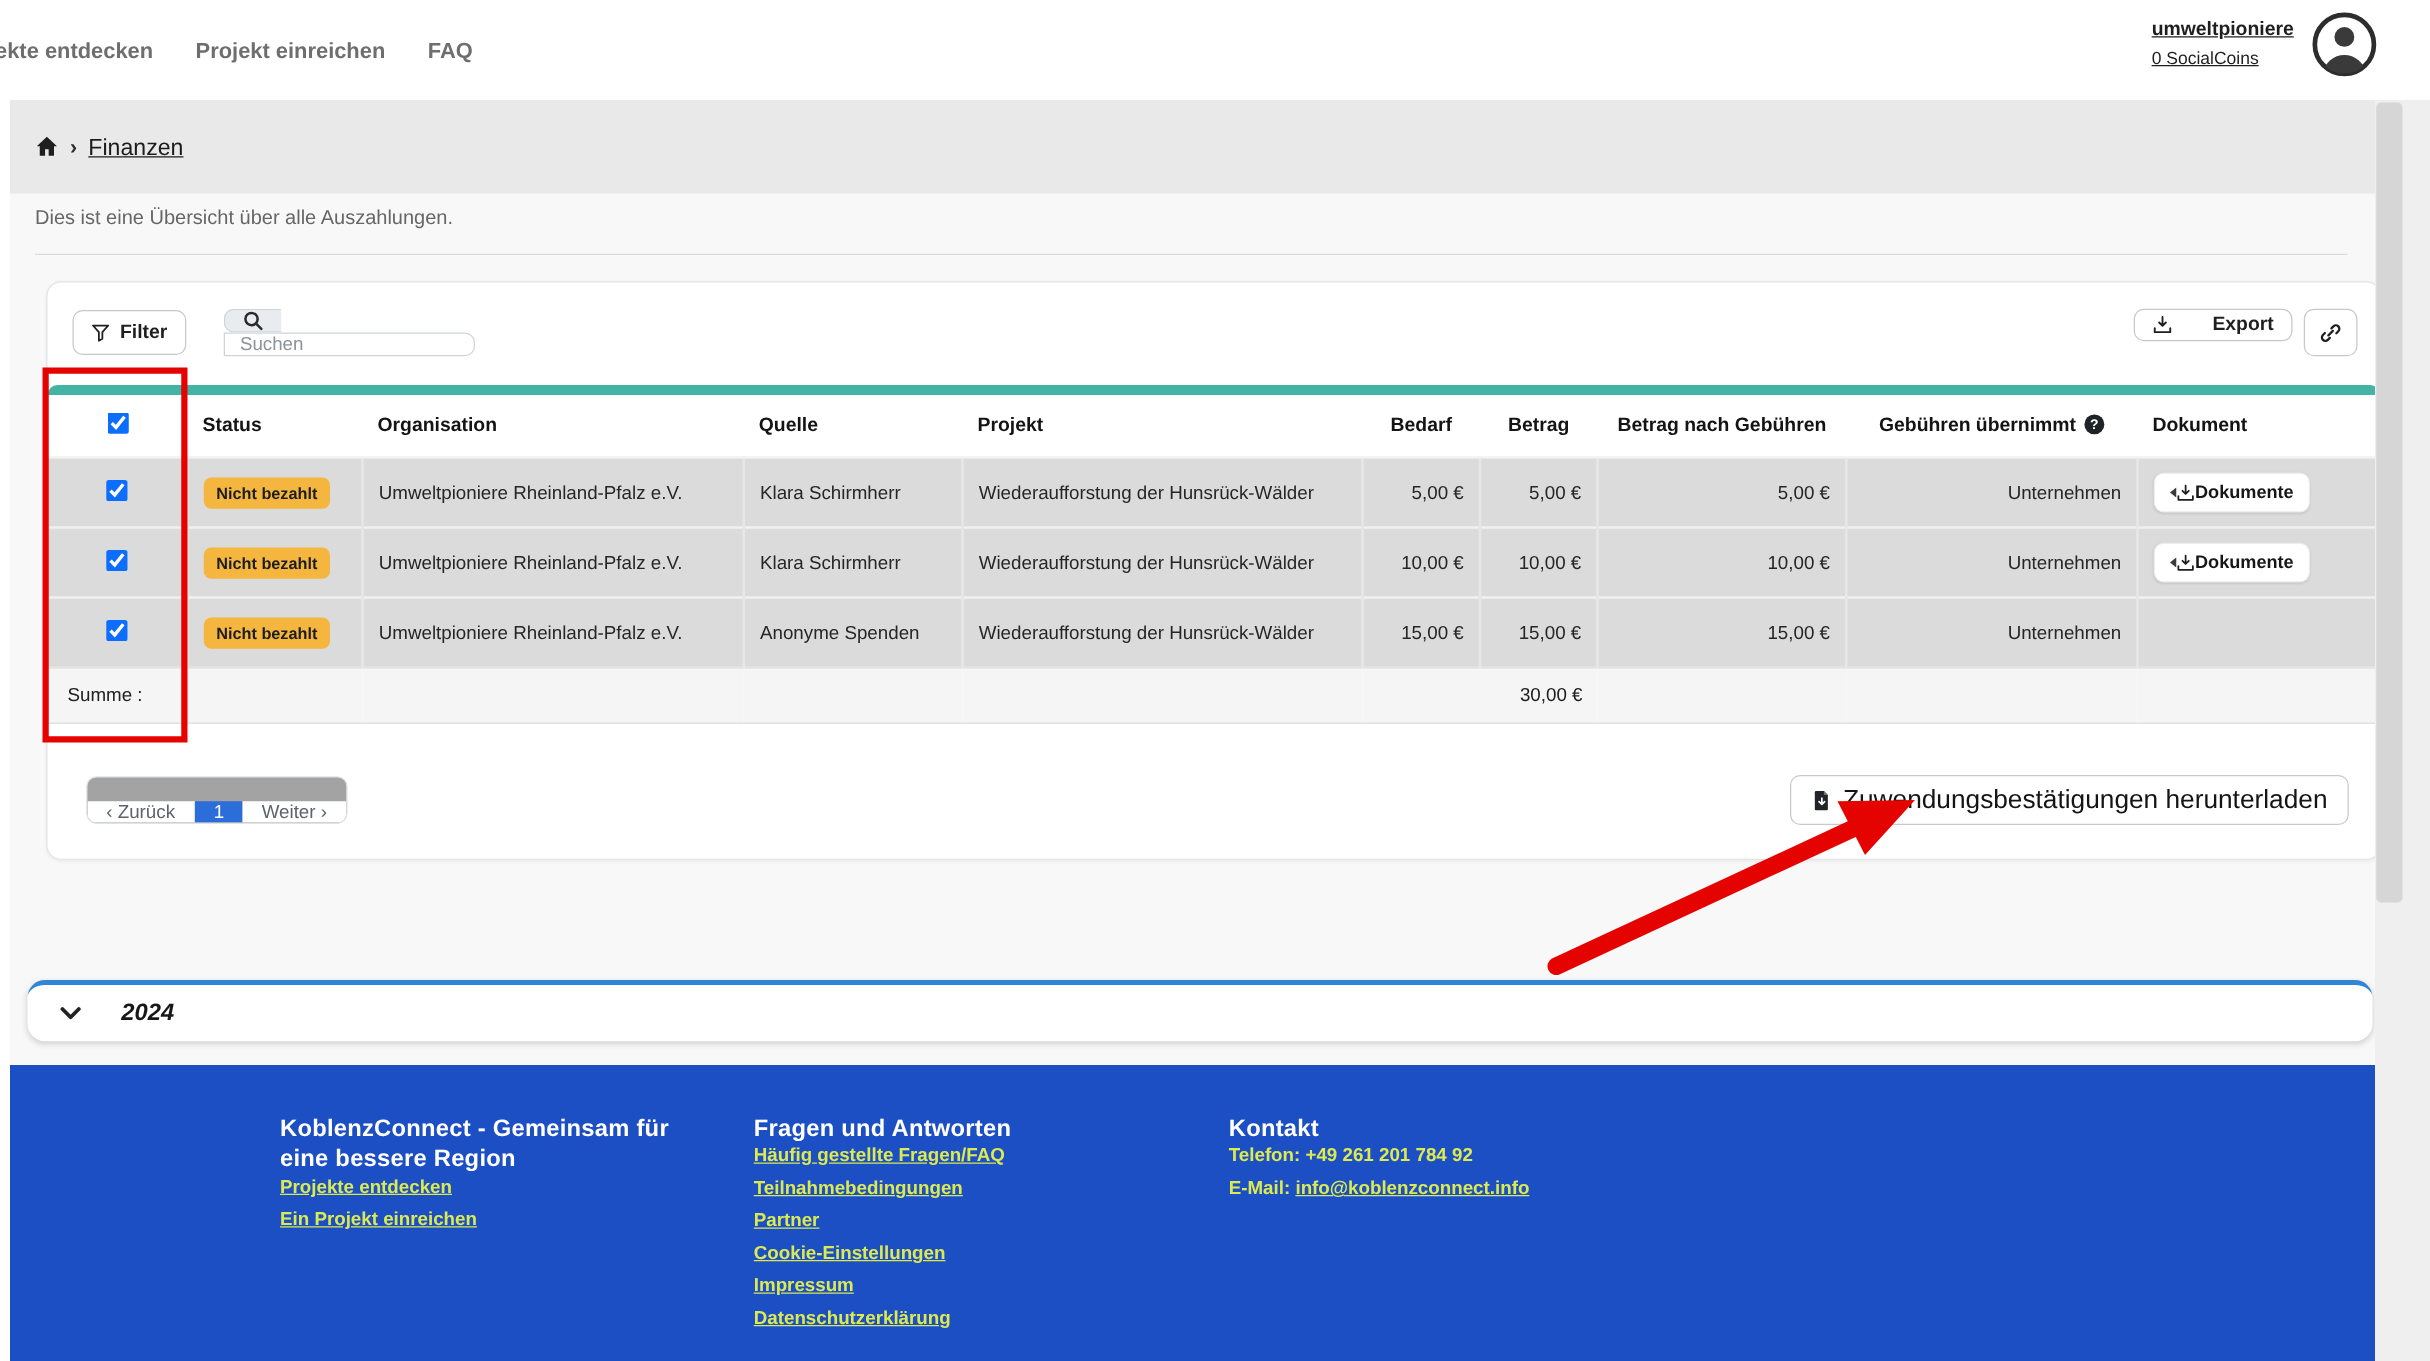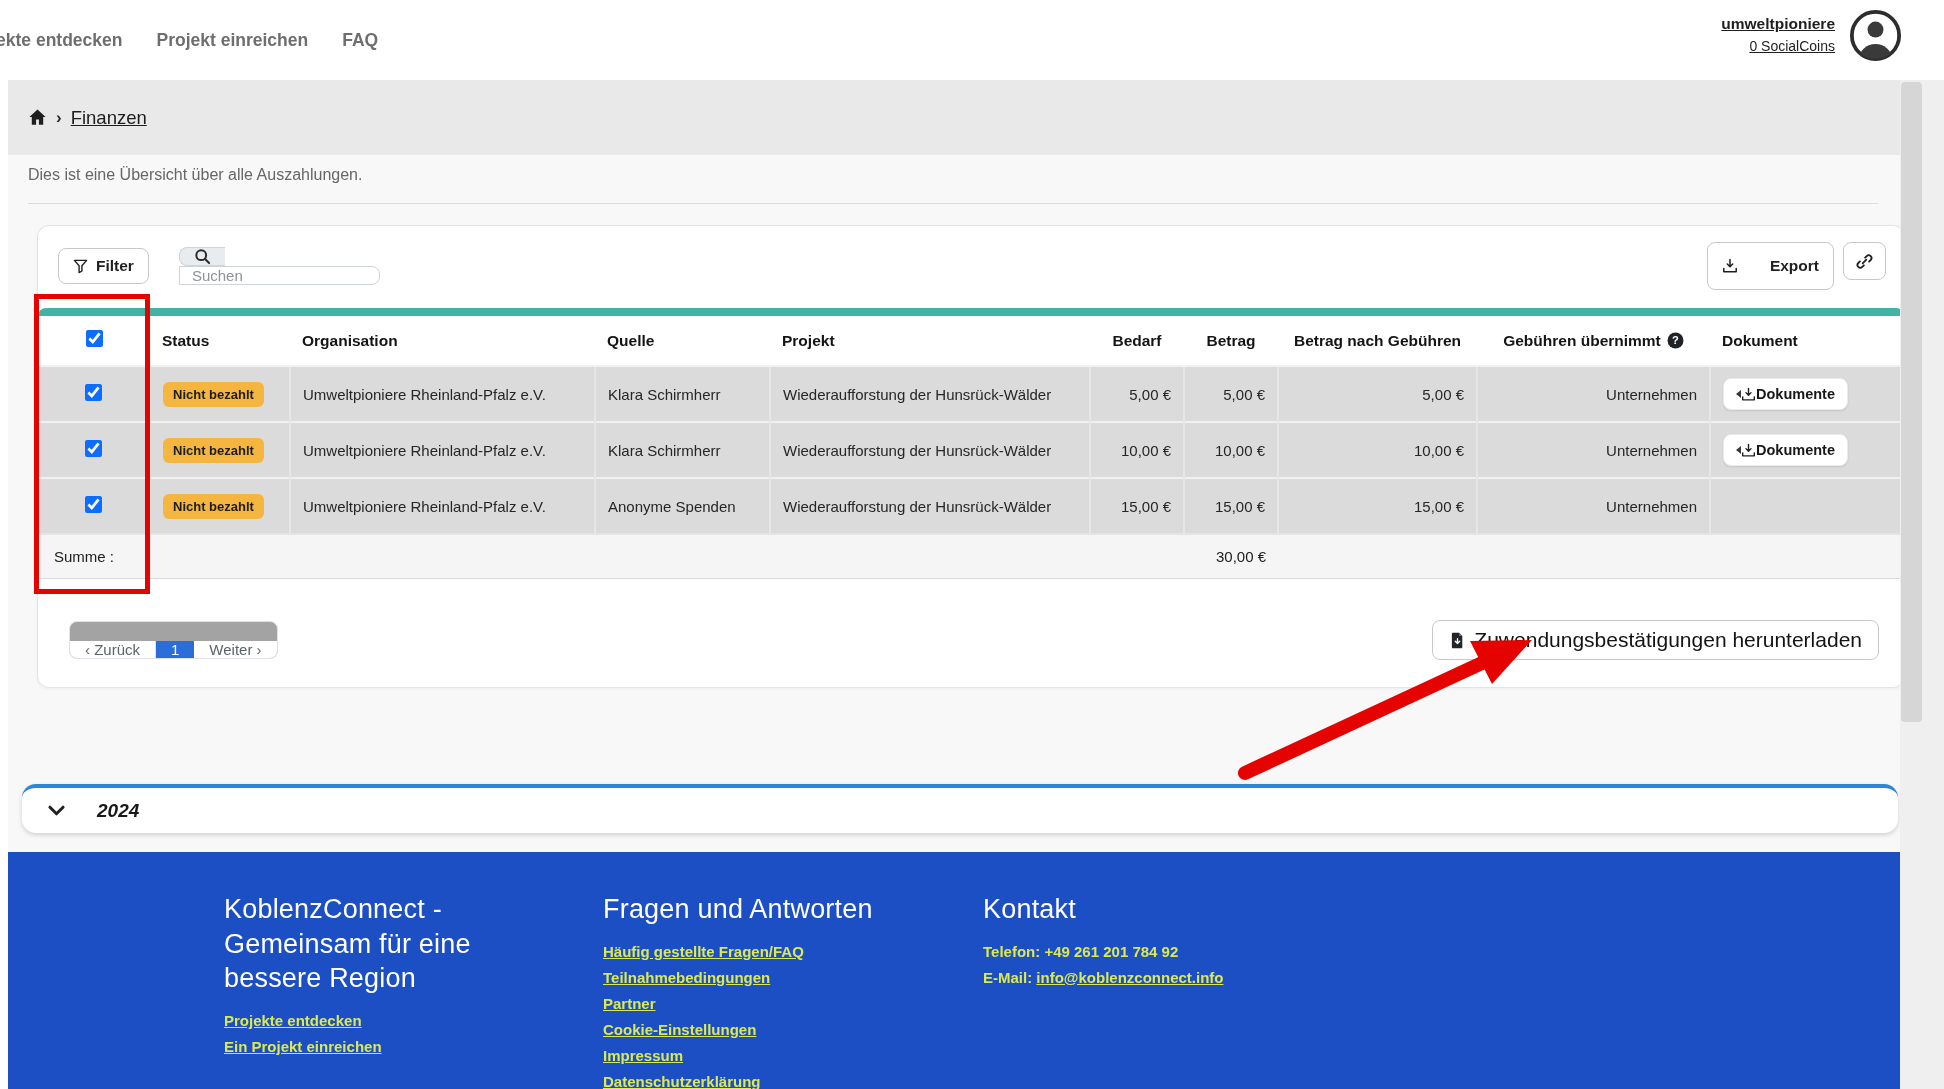--- a/index.html
+++ b/index.html
@@ -6,21 +6,21 @@
   html,body { width:1944px; height:1089px; }
   body {
     font-family:"Liberation Sans", sans-serif;
     background:#ffffff; position:relative; overflow:hidden; color:#222;
   }
   
   .topnav { position:absolute; left:0; top:0; width:1944px; height:80px; background:#fff; }
   .nav-links { position:absolute; left:-38px; top:30px; display:flex; gap:34px;
     font-size:17.5px; font-weight:600; color:#6e6e6e; white-space:nowrap; }
   .nav-links span { cursor:pointer; }
-  .nav-user { position:absolute; right:109px; top:12px; text-align:right; line-height:1.55; }
+  .nav-user { position:absolute; right:109px; top:12px; text-align:left; line-height:1.55; }
   .nav-user .uname { display:block; font-size:15.5px; font-weight:600; color:#1f1f1f; text-decoration:underline; }
   .nav-user .coins { display:block; font-size:14px; color:#1f1f1f; text-decoration:underline; }
   .avatar { position:absolute; right:42px; top:9px; width:53px; height:53px; }
   
   .page { position:absolute; left:8px; top:80px; width:1892px; height:1009px; background:#f8f8f8; }
   .breadcrumb-bar { position:absolute; left:0; top:0; right:0; height:75px; background:#e9e9e9;
     display:flex; align-items:center; padding-left:20px; gap:9px; }
   .crumb-sep { font-size:17px; font-weight:700; color:#2b2b2b; }
   .crumb-link { font-size:18.5px; color:#1c1c1c; text-decoration:underline; cursor:pointer;text-align:center; }
   .intro { position:absolute; left:20px; top:86px; font-size:16px; color:#666; }
@@ -32,21 +32,21 @@
   .btn { display:inline-flex; align-items:center; gap:8px; background:#fff; border:1px solid #c8c8c8;
     border-radius:8px; font-size:15.5px; font-weight:600; color:#1f1f1f; cursor:pointer; }
   .filter-btn { height:36px; padding:0 14px; }
   .search-group { display:flex; height:38px; margin-left:30px;flex-direction:column; }
   .search-addon { width:46px; background:#e9ecef; border:1px solid #cfd4d9; border-right:none;
     border-radius:8px 0 0 8px; display:flex; align-items:center; justify-content:center; }
   .search-input { width:201px; border:1px solid #cfd4d9; border-radius:0 8px 8px 0; padding:0 12px;
     font-size:15px; color:#333; outline:none; font-family:"Liberation Sans",sans-serif; background:#fff; }
   .search-input::placeholder { color:#8d9399; }
   .toolbar-right { margin-left:auto; display:flex; gap:9px; }
-  .export-btn { height:48px; padding:0 14px;gap:32px; }
+  .export-btn { height:26px; padding:0 14px;gap:32px; }
   .link-btn { width:43px; height:38px; justify-content:center; }
   
   .table-wrap { position:absolute; left:0; right:0; top:82px; }
   .table-topbar { height:8px; background:#43b3a5; border-radius:8px 8px 0 0; }
   table { width:100%; border-collapse:collapse; table-layout:fixed; }
   thead th { height:50px; background:#fff; text-align:left; font-size:15.5px; font-weight:600;
     color:#141414; padding:0 12px; vertical-align:middle; border-bottom:1px solid #ededed; }
   thead th.num { text-align:center; }
   tr.data-row { background:#dbdbdb; height:56px; }
   tr.data-row td { padding:0 12px; font-size:15px; color:#262626; vertical-align:middle; border-top:2px solid #f1f1f1; }
@@ -77,21 +77,21 @@
     align-items:center; gap:8px; background:#fff; border:1px solid #c9c9c9; border-radius:8px;
     padding:0 16px; font-size:21px; font-weight:500; color:#141414; cursor:pointer; }
   
   .accordion { position:absolute; left:14px; width:1876px; height:49px; background:#fff;
     border-radius:14px; border-top:4px solid #2f86d6; box-shadow:0 2px 5px rgba(0,0,0,.16);
     display:flex; align-items:center; padding-left:24px; cursor:pointer; }
   .acc-year { margin-left:30px; font-size:19px; font-weight:700; font-style:italic; color:#181818; }
   
   .footer { position:absolute; left:0; top:772px; width:1892px; height:237px; background:#1d4fc4; }
   .fcol { position:absolute; top:40px; }
-  .fcol h3 { font-size:27px; font-weight:400; color:#fff; line-height:1.28; letter-spacing:.2px; margin-bottom:16px; }
+  .fcol h3 { font-size:19px; font-weight:700; color:#fff; line-height:1.28; letter-spacing:.2px; }
   .flink { display:block; font-size:15px; font-weight:700; color:#dcea51; text-decoration:underline;
     margin-bottom:9px; cursor:pointer; white-space:nowrap; }
   .fline { font-size:15px; font-weight:700; color:#dcea51; margin-bottom:9px; white-space:nowrap; }
   .fline .mail { text-decoration:underline; cursor:pointer; }
   
   .right-band { position:absolute; left:1900px; top:80px; width:44px; height:1009px; background:#efefef; }
   .scroll-thumb { position:absolute; left:1px; top:2px; width:21px; height:640px; background:#d6d6d6; border-radius:4px; }
   
   .anno-rect { position:absolute; left:34px; top:294px; width:116px; height:300px;
     border:5px solid #e50300; z-index:60; pointer-events:none; }

